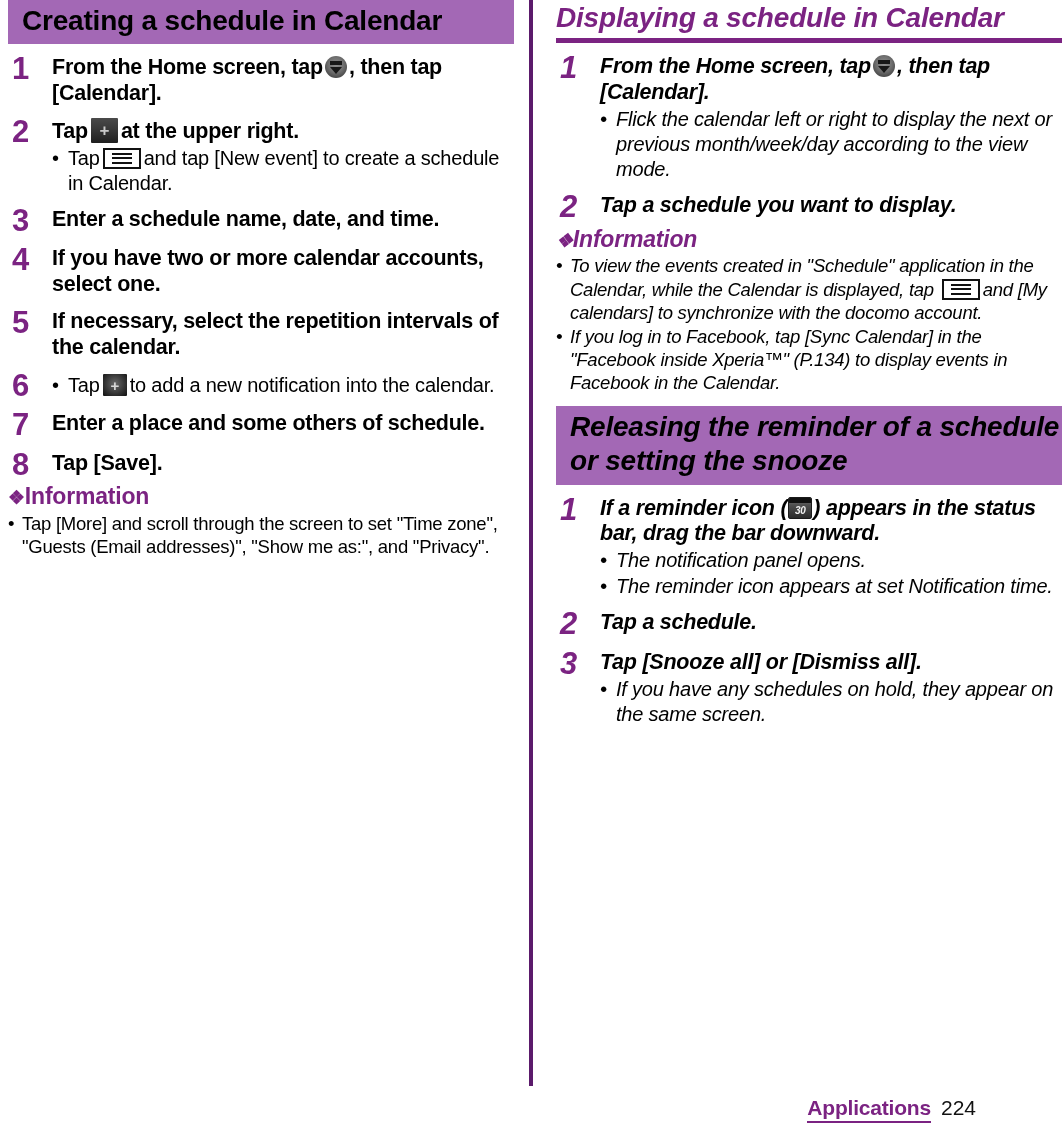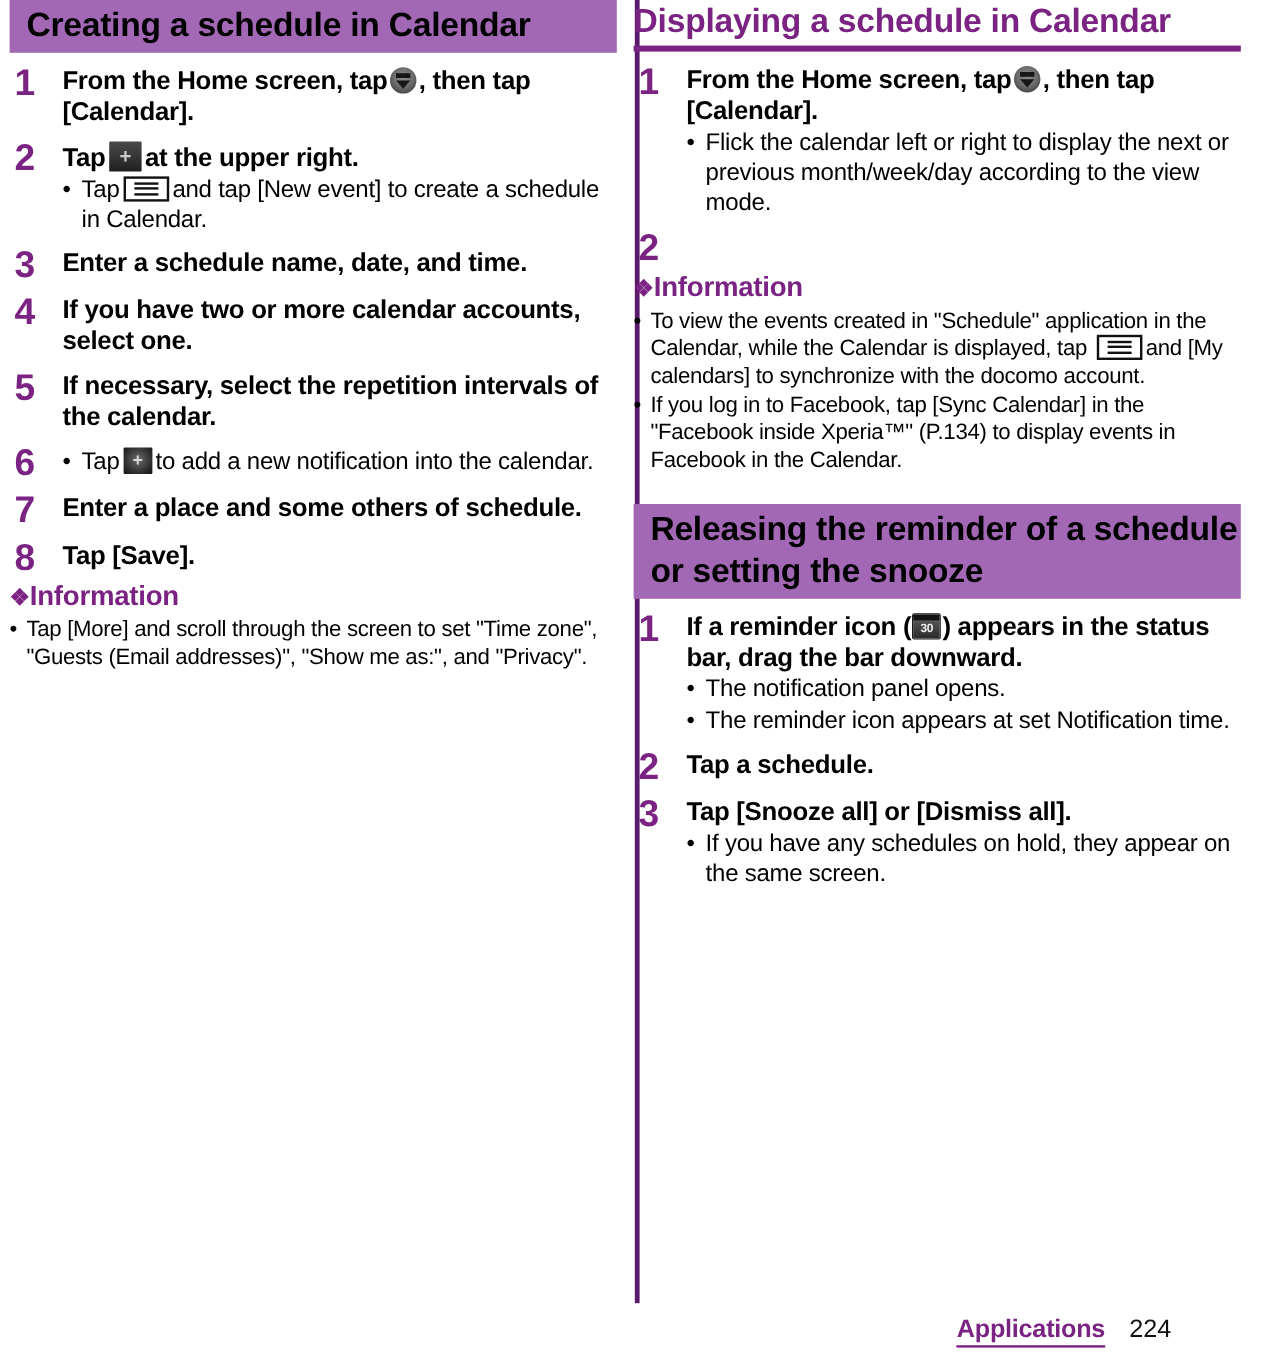--- a/index.html
+++ b/index.html
@@ -22,21 +22,21 @@
     height: 1131px;
   }
 
   
   .col {
     position: absolute;
     top: 0;
     width: 506px;
   }
   .col-left  { left: 8px;  }
-  .col-right { left: 528px; }
+  .col-right { left: 556px; font-style: italic; }
 
   .col-divider {
     position: absolute;
     left: 529px;
     top: 0px;
     width: 4px;
     height: 1086px;
     background: #5B1A6B;
   }
 
@@ -251,21 +251,21 @@
     color: #7B2382;
     font-weight: bold;
     font-size: 21px;
     border-bottom: 2px solid #7B2382;
     padding-bottom: 1px;
     letter-spacing: -0.2px;
   }
   .footer-page {
     font-size: 21px;
     color: #111;
-    margin-left: 20px;
+    margin-left: 10px;
   }
 </style>
 </head>
 <body>
 
 <div class="page">
 
   <div class="col-divider"></div>
 
   <div class="col col-left">
@@ -368,37 +368,40 @@
           <div class="bullet">
             <span class="dot">•</span>
             <span class="btext">Flick the calendar left or right to display the next or previous month/week/day according to the view mode.</span>
           </div>
         </div>
       </div>
     </div>
 
     <div class="step">
       <div class="step-num">2</div>
+      <div class="step-body">
+        <div class="step-title">Tap a schedule you want to display.</div>
+      </div>
     </div>
 
     <div class="info-head">
       <span class="diamonds">❖</span><span>Information</span>
     </div>
     <div class="info-list">
       <div class="info-item">
         <span class="dot">•</span>
         <span class="itext"><span>To view the events created in "Schedule" application in the Calendar, while the Calendar is displayed, tap</span> <span class="ic ic-menu"><i></i><i></i><i></i></span><span>and [My calendars] to synchronize with the docomo account.</span></span>
       </div>
       <div class="info-item">
         <span class="dot">•</span>
         <span class="itext">If you log in to Facebook, tap [Sync Calendar] in the "Facebook inside Xperia™" (P.134) to display events in Facebook in the Calendar.</span>
       </div>
     </div>
 
-    <div class="head-bar" style="margin-top:26px;">Releasing the reminder of a schedule or setting the snooze</div>
+    <div class="head-bar" style="margin-top:12px;">Releasing the reminder of a schedule or setting the snooze</div>
 
     <div class="step">
       <div class="step-num">1</div>
       <div class="step-body">
         <div class="step-title">
           <span>If a reminder icon (</span><span class="ic ic-reminder"><span>30</span></span><span>) appears in the status bar, drag the bar downward.</span>
         </div>
         <div class="bullets">
           <div class="bullet">
             <span class="dot">•</span>

